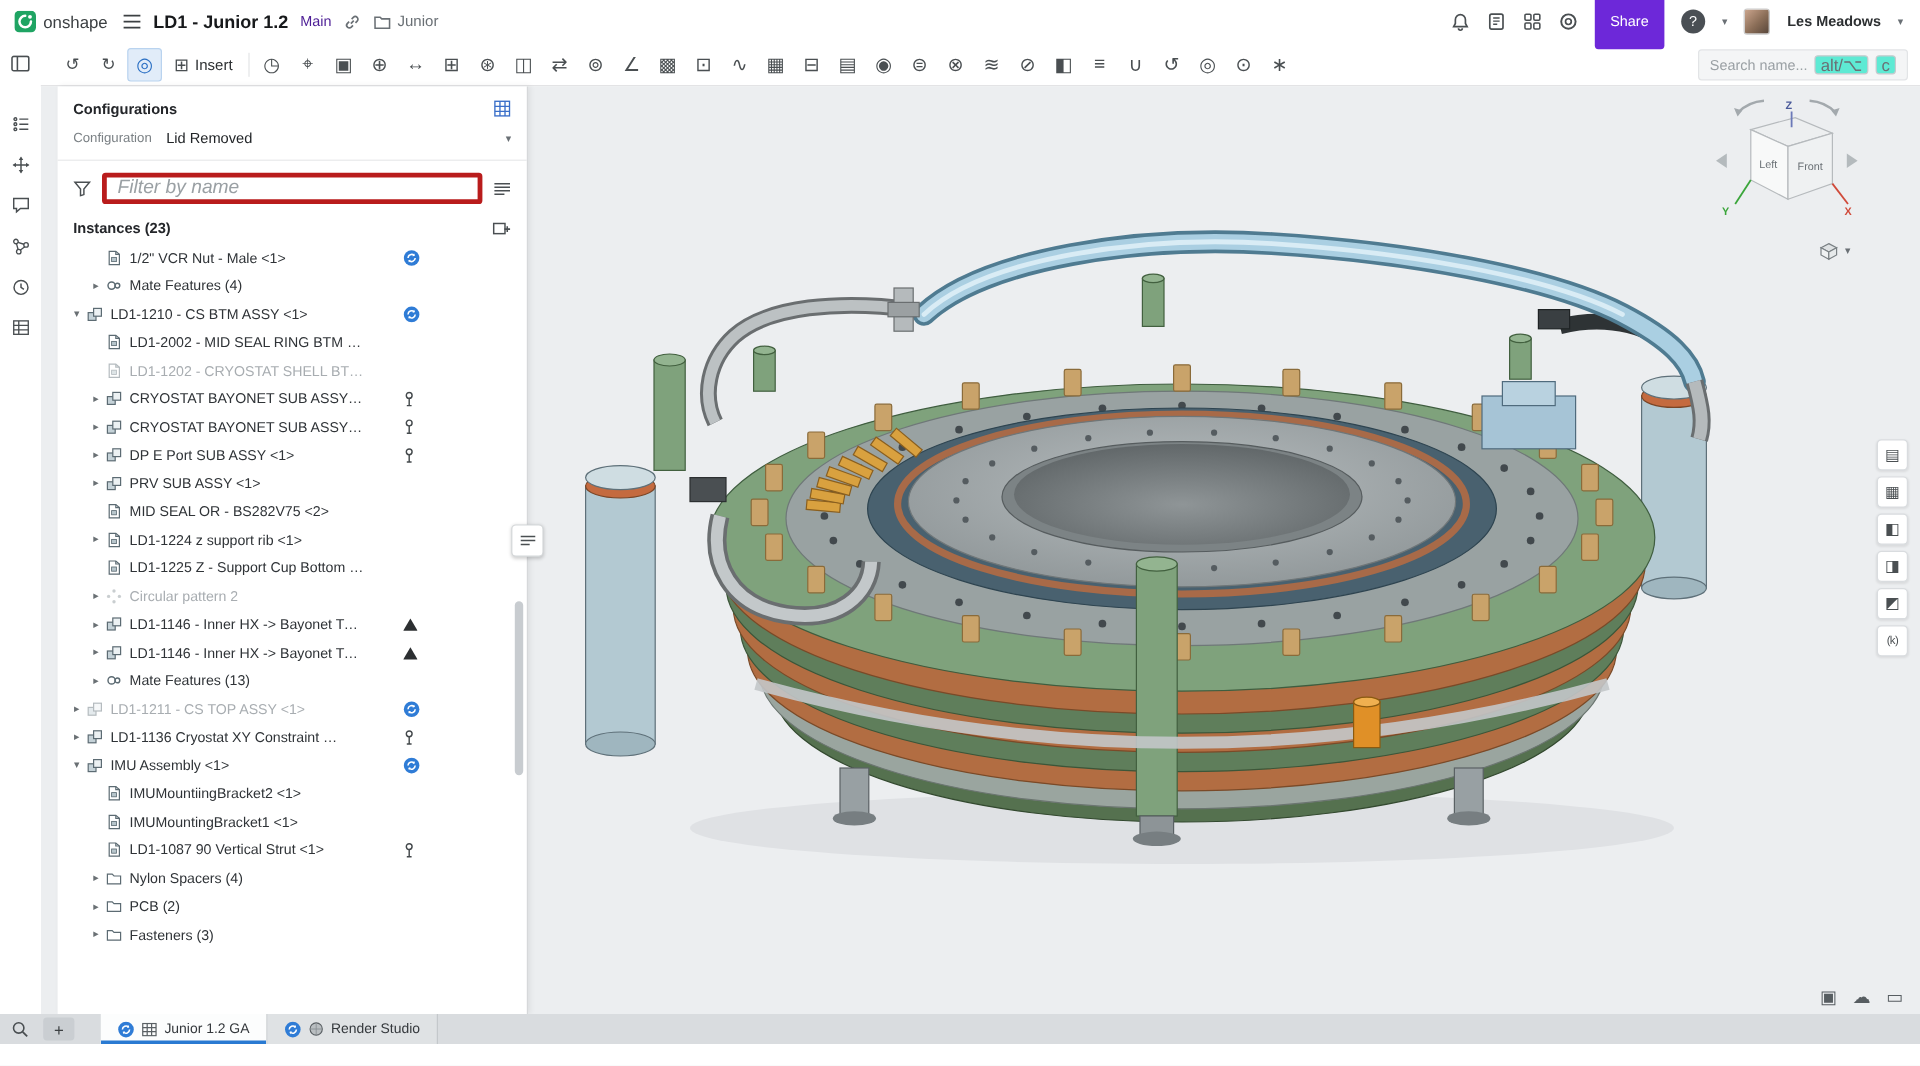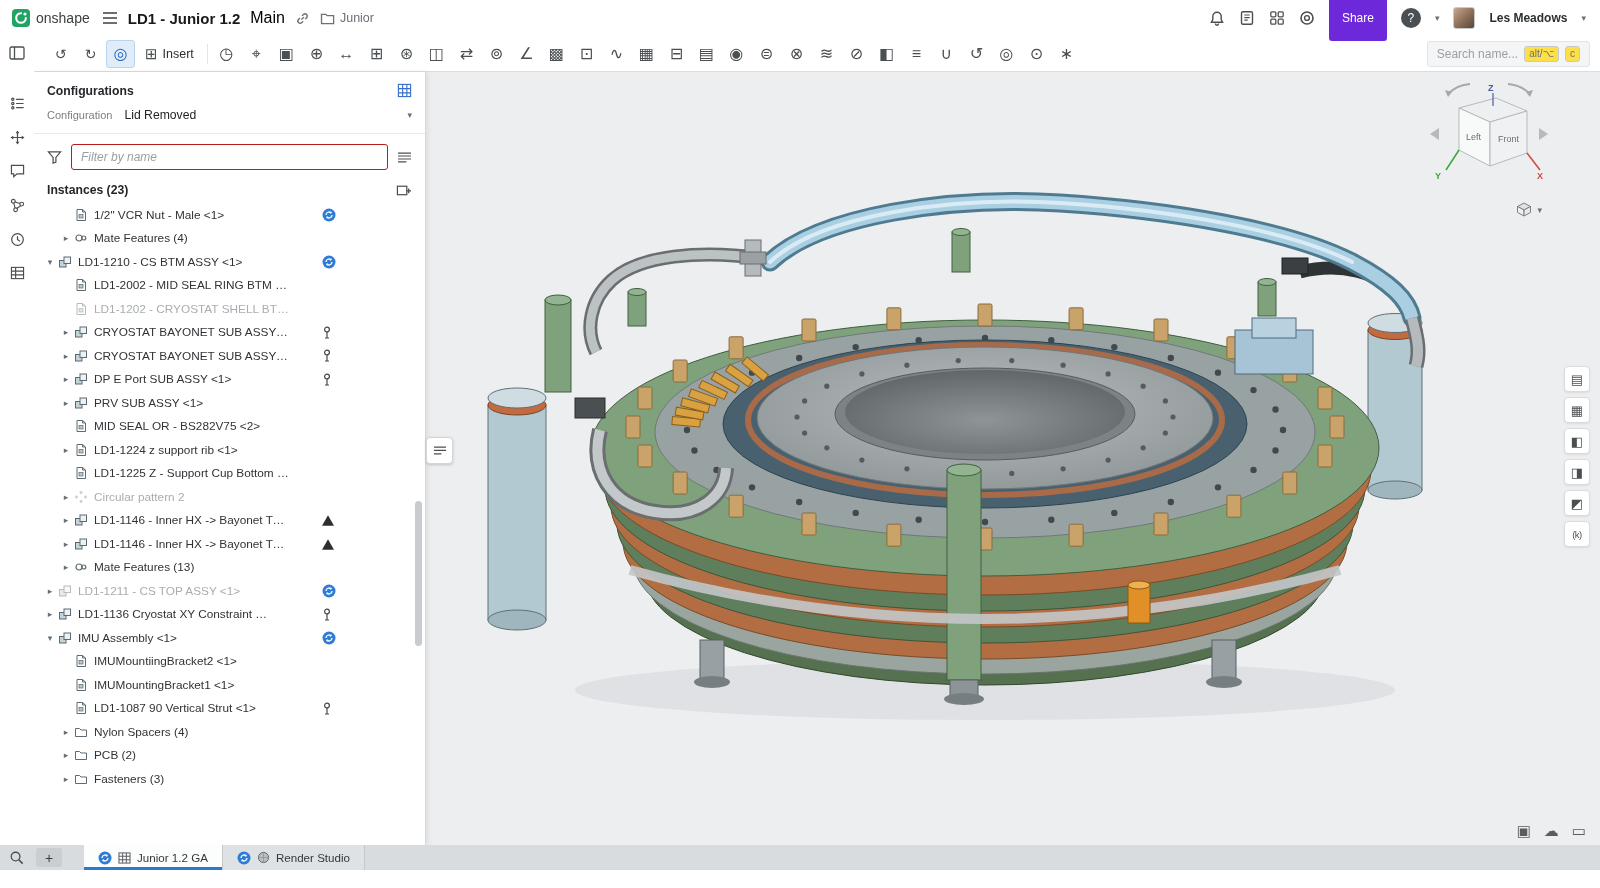--- a/index.html
+++ b/index.html
@@ -8,59 +8,59 @@
     width:1600px; height:888px; overflow:hidden; background:#fff;
     font-family:"Liberation Sans","DejaVu Sans",sans-serif; color:#333; font-size:12px;
   }
   .app { position:relative; width:1600px; height:888px; }
 
   
   .topbar { height:36px; display:flex; align-items:center; gap:10px; padding:0 14px 0 12px; background:#fff; }
   .brand { display:flex; align-items:center; gap:6px; font-size:14px; color:#3c4043; }
   .menu-btn { display:flex; align-items:center; margin-left:2px; }
   .doc-title { font-size:15px; font-weight:700; color:#17191b; white-space:nowrap; }
-  .ws-label { color:#000000; font-size:16px; }
+  .ws-label { color:#4c1d95; font-size:12px; }
   .doc-path { display:flex; align-items:center; gap:5px; color:#6a7075; font-size:12.5px; }
   .topbar-right { margin-left:auto; display:flex; align-items:center; gap:14px; }
   .icon-btn { display:flex; align-items:center; justify-content:center; }
   .share-btn { background:#6d28d9; color:#fff; font-size:12px; padding:16px 13px; border-radius:3px; cursor:default; }
   .help-btn { width:20px; height:20px; border-radius:50%; background:#4a4f54; color:#fff; font-size:12px; display:flex; align-items:center; justify-content:center; }
   .caret { color:#6a7075; font-size:9px; }
   .avatar { width:22px; height:22px; border-radius:3px; background:linear-gradient(135deg,#cba58d 0%,#8a6d57 55%,#57463a 100%); border:1px solid #c9c9c9; }
   .user-name { font-size:12px; font-weight:700; color:#2c2f31; }
 
   
   .toolbar { height:36px; display:flex; align-items:center; gap:1px; padding:0 10px 0 46px; border-bottom:1px solid #dcdddf; background:#fff; }
   .tbtn { min-width:29px; height:28px; display:flex; align-items:center; justify-content:center; font-size:16px; color:#4a4f52; border-radius:3px; }
   .tbtn.small { font-size:14px; }
   .tbtn.active-tool { background:#e1ecf9; color:#2a6fc4; border:1px solid #b9d3ef; }
   .insert-btn { display:flex; align-items:center; gap:5px; padding:0 9px; height:28px; font-size:12.5px; color:#2c2f31; border-radius:3px; }
   .tb-sep { width:1px; height:20px; background:#e3e4e6; margin:0 3px; }
   #tb-icons { display:flex; align-items:center; gap:1px; flex:1; overflow:hidden; }
   .search-tools { margin-left:auto; display:flex; align-items:center; gap:6px; background:#f4f5f6; border:1px solid #e2e4e6; border-radius:3px; padding:4px 9px; font-size:12px; color:#9aa0a4; white-space:nowrap; }
-  kbd { border:1px solid #c6cacd; border-radius:3px; padding:0 4px; font-size:10px; color:#6a7075; background:#fde047; font-family:inherit; line-height:14px; }
+  kbd { border:1px solid #c6cacd; border-radius:3px; padding:0 4px; font-size:14px; color:#6a7075; background:#5eead4; font-family:inherit; line-height:14px; }
 
   
   .rail { position:absolute; left:0; top:36px; bottom:43px; width:34px; background:#fff; z-index:6;
           display:flex; flex-direction:column; align-items:center; padding-top:6px; gap:12px; }
   .rbtn { width:22px; height:22px; display:flex; align-items:center; justify-content:center; color:#4a4f52; }
   .rail-gap { height:4px; }
 
   
-  .panel { position:absolute; left:34px; top:72px; width:392px; height:773px; background:#fff; z-index:5;
+  .panel { position:absolute; left:48px; top:72px; width:392px; height:773px; background:#fff; z-index:5;
            border-right:1px solid #d6d8da; box-shadow:2px 0 5px rgba(0,0,0,.07);
            display:flex; flex-direction:column; }
   .panel-header { display:flex; align-items:center; padding:11px 13px 7px; font-weight:700; font-size:12.2px; color:#24262a; }
   .panel-header .right { margin-left:auto; }
   .config-row { display:flex; align-items:center; gap:12px; padding:3px 13px 11px; font-size:12px; border-bottom:1px solid #e8e9ea; }
   .config-label { color:#7b8185; font-size:11px; }
   .config-value { color:#212427; font-size:12.2px; }
   .config-caret { margin-left:auto; }
   .filter-row { display:flex; align-items:center; gap:9px; padding:10px 13px 6px; }
-  .filter-input { flex:1; border:1px solid #b91c1c; border-radius:3px; height:26px; padding:0 9px; font-size:12px;
+  .filter-input { flex:1; border:4px solid #b91c1c; border-radius:3px; height:26px; padding:0 9px; font-size:16px;
                   font-family:inherit; color:#55595c; outline:none; }
   .filter-input::placeholder { font-style:italic; color:#9aa0a4; }
   .instances-row { display:flex; align-items:center; padding:7px 13px 4px; font-weight:700; font-size:12.2px; color:#24262a;gap:13px; }
   .instances-row .right { margin-left:auto; }
   .tree { flex:1; overflow:hidden; position:relative; padding-top:2px; }
   .trow { display:flex; align-items:center; height:23.5px; font-size:11.8px; color:#2f3337; position:relative; padding-right:10px; white-space:nowrap; }
   .trow.gray .tlabel { color:#a8adb1; }
   .trow.gray .ticon { opacity:.45; }
   .arr { width:16px; text-align:center; color:#6a7074; font-size:9px; flex:none; }
   .ticon { width:17px; height:14px; flex:none; display:flex; align-items:center; }

